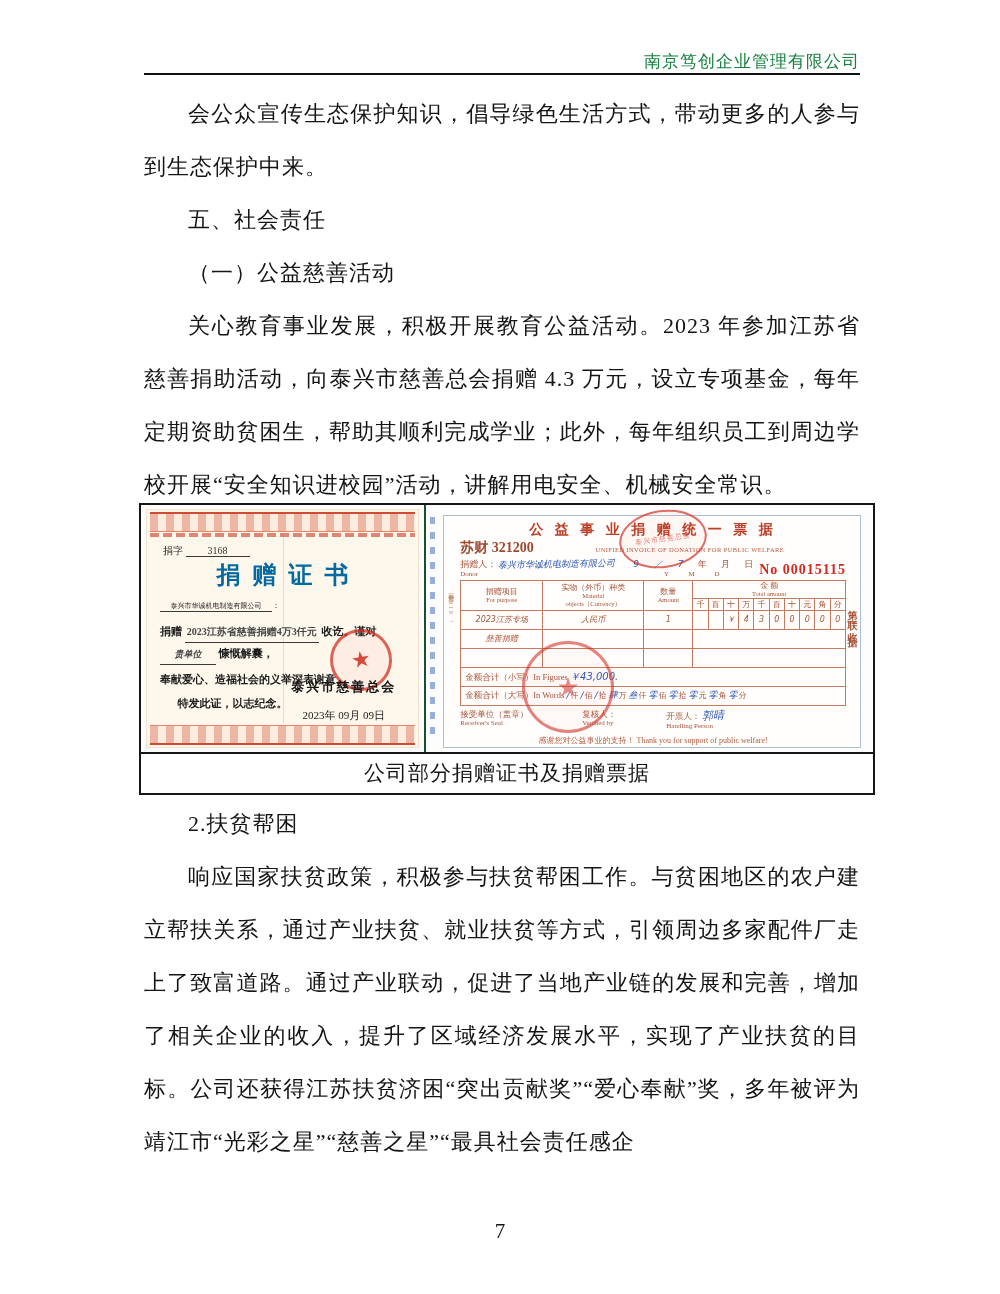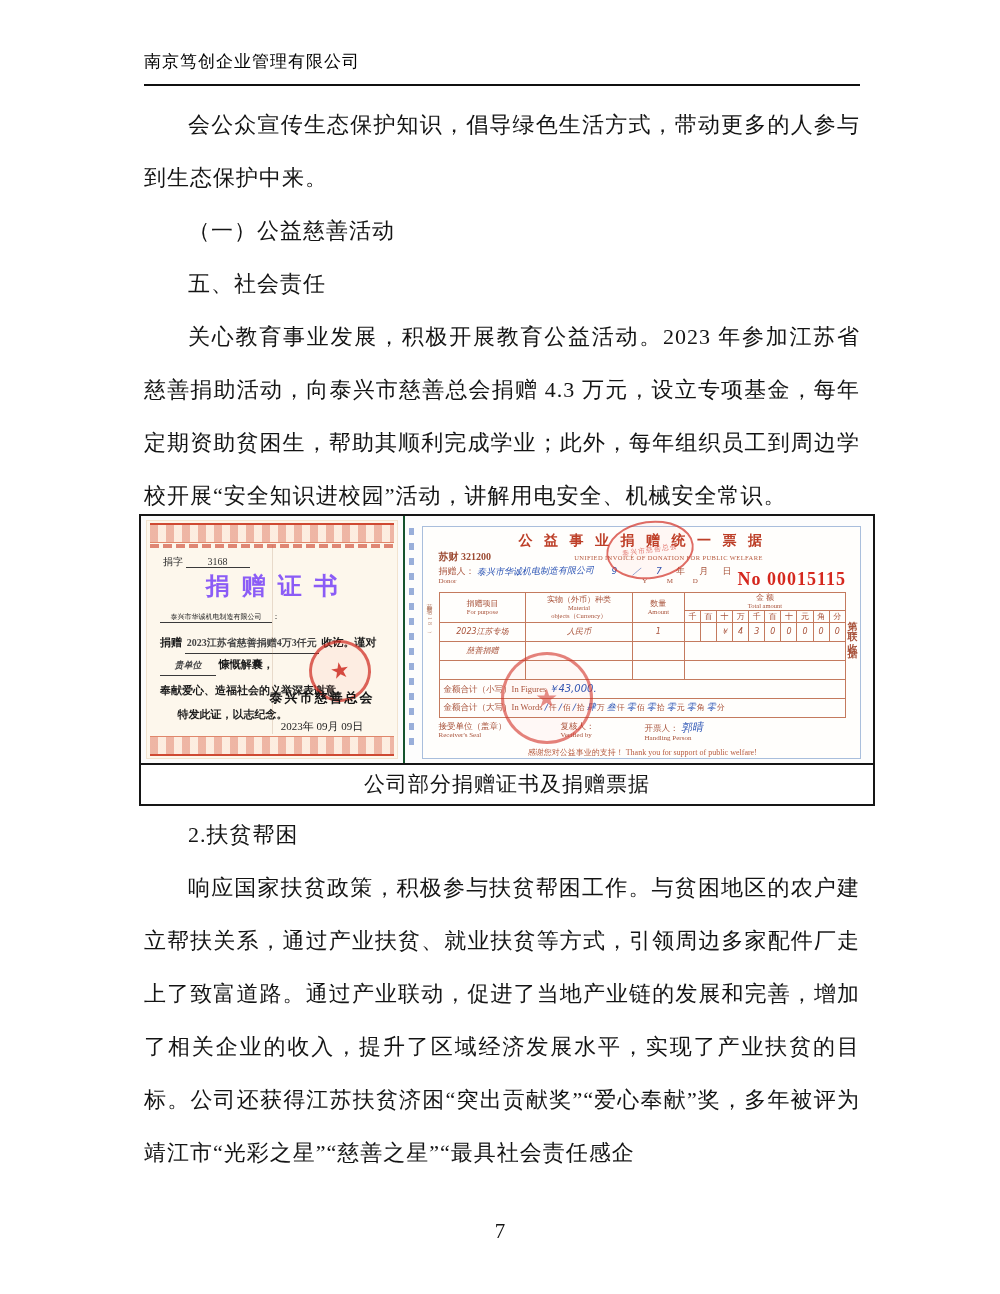--- a/index.html
+++ b/index.html
@@ -4,22 +4,22 @@
 <style>
   * { margin:0; padding:0; box-sizing:border-box; }
   html,body { background:#ffffff; }
   .page {
     position:relative; width:1000px; height:1294px; margin:0 auto;
     background:#ffffff; overflow:hidden;
     font-family:"Liberation Serif","DejaVu Serif",serif; color:#111;
   }
   .content { width:716px; margin-left:144px; padding-top:50px; }
 
-  .doc-header { text-align:left; font-size:17px; letter-spacing:1px;
-    padding-bottom:11px; border-bottom:2px solid #101010; color:#000000; }
+  .doc-header { text-align:right; font-size:17px; letter-spacing:1px;
+    border-bottom:2px solid #101010; color:#15803d; }
 
   .para { font-size:22px; letter-spacing:1px; line-height:53px;
     text-align:justify; color:#141414; }
   .indent { text-indent:2em; }
   .heading { text-indent:2em; text-align:left; }
 
   
   .figure-box { margin:-8px 0 0 -5px; width:736px; height:292px;
     border:2px solid #161616; background:#fff; }
   .fig-images { display:flex; height:247px; }
@@ -37,21 +37,21 @@
     background:repeating-linear-gradient(90deg, rgba(216,84,58,.40) 0 8px, rgba(252,228,214,.55) 8px 16px);
     border-top:2px solid #cf4a33; border-bottom:1px solid #e0876b; position:relative; z-index:1; }
   .cert-band.bottom { position:absolute; bottom:2px; left:0; right:0; margin:0 3px;
     border-top:1px solid #e0876b; border-bottom:2px solid #cf4a33; }
   .cert-band.inner-line { height:4px; border:none; margin-top:1px;
     background:repeating-linear-gradient(90deg, rgba(207,74,51,.65) 0 9px, transparent 9px 13px); }
   .cert-no-row { margin:7px 0 0 16px; font-size:10px; color:#2a2a2a; }
   .u { display:inline-block; border-bottom:1px solid #3a3a3a; text-align:center; }
   .cert-no-val { width:64px; font-size:10px; color:#333; }
   .cert-title { margin-top:1px; text-align:center; font-size:24px; font-weight:bold;
-    letter-spacing:12px; text-indent:12px; color:#8b5cf6; }
+    letter-spacing:12px; text-indent:12px; color:#0369a1; }
   .cert-recipient { margin:9px 0 0 13px; font-size:8px; color:#222; }
   .cert-recipient .u { min-width:112px; font-size:7px; padding:0 3px; }
   .cert-text { margin:9px 13px 0; font-size:11px; font-weight:bold; color:#1c1c1c; line-height:20px; }
   .fill-sm { min-width:128px; font-size:10px; color:#444; padding:0 2px; }
   .fill-md { min-width:56px; font-size:9px; color:#444; font-style:italic; }
   .cert-line3 { text-indent:1.6em; }
   .cert-org-block { position:absolute; right:22px; bottom:24px; text-align:center; z-index:2; }
   .cert-org { font-size:13px; font-weight:bold; letter-spacing:2px; color:#161616; }
   .cert-date { margin-top:12px; font-size:11px; color:#222; }
   .seal-round { position:absolute; border-radius:50%;
@@ -67,31 +67,31 @@
     background:repeating-linear-gradient(180deg, rgba(70,110,190,.55) 0 7px, transparent 7px 15px); }
   .inv-sheet { position:relative; height:100%; border:1px solid #a9bedc;
     padding:5px 14px 2px 16px; background:#fffefc; color:#a8523a; }
   .inv-left-vert { position:absolute; left:2px; top:72px; writing-mode:vertical-rl;
     font-size:6px; color:#b0765f; letter-spacing:2px; opacity:.9; }
   .inv-right-vert { position:absolute; right:1px; top:86px; writing-mode:vertical-rl;
     font-size:10px; font-weight:bold; color:#a8523a; letter-spacing:5px; }
   .inv-title { text-align:center; font-size:14px; font-weight:bold; letter-spacing:4px;
     color:#bd3f28; white-space:nowrap; }
   .inv-line2 { display:flex; align-items:baseline; margin-top:0px; }
-  .inv-code { font-size:10px; font-weight:bold; color:#9c4a32; white-space:nowrap; }
+  .inv-code { font-size:14px; font-weight:bold; color:#9c4a32; white-space:nowrap; }
   .inv-sub { flex:1; text-align:center; font-size:6.5px; letter-spacing:.4px; color:#b65a3f; }
   .inv-line3 { display:flex; align-items:flex-start; margin-top:1px; font-size:9px; }
   .donor-block { white-space:nowrap; }
   .donor-en { font-size:7px; margin-top:-1px; }
   .hw { color:#2d55b5; font-style:italic; font-family:"DejaVu Sans",sans-serif; }
   .donor-hw { font-size:9px; margin-left:2px; display:inline-block; transform:rotate(-1deg); }
   .date-block { margin-left:18px; text-align:center; white-space:nowrap; }
   .date-units { font-size:9px; letter-spacing:6px; }
   .date-en { font-size:7px; letter-spacing:9px; margin-top:-1px; }
-  .no-block { margin-left:auto; font-size:18px; font-weight:bold; color:#d5281e;
+  .no-block { margin-left:auto; font-size:14px; font-weight:bold; color:#d5281e;
     letter-spacing:1px; white-space:nowrap; padding-top:4px;text-align:right; }
   table.inv-table { width:100%; border-collapse:collapse; table-layout:fixed; margin-top:2px; }
   .inv-table td { border:1px solid #c47a5e; text-align:center; font-size:8px;
     color:#a8523a; padding:0; overflow:hidden; white-space:nowrap; }
   .inv-table .hd { height:15px; line-height:1.15; }
   .inv-table .hd-en { font-size:6.5px; }
   .digit-cell { font-size:7.5px; height:12px; }
   .body-row td { height:19px; }
   .hw-cell { font-size:9.5px; }
   .sum-row td { text-align:left; padding-left:4px; font-size:8.5px; height:19px; }
@@ -120,22 +120,22 @@
 </head>
 <body>
 
 <div class="page">
   <div class="content">
     <div class="doc-header">
       <span>南京笃创企业管理有限公司</span>
     </div>
 
     <p class="para indent" style="margin-top:12px">会公众宣传生态保护知识，倡导绿色生活方式，带动更多的人参与到生态保护中来。</p>
+    <p class="para heading">五、社会责任</p>
     <p class="para heading">（一）公益慈善活动</p>
-    <p class="para heading">五、社会责任</p>
     <p class="para indent">关心教育事业发展，积极开展教育公益活动。2023 年参加江苏省慈善捐助活动，向泰兴市慈善总会捐赠 4.3 万元，设立专项基金，每年定期资助贫困生，帮助其顺利完成学业；此外，每年组织员工到周边学校开展“安全知识进校园”活动，讲解用电安全、机械安全常识。</p>
 
     <div class="figure-box">
       <div class="fig-images">
 
         <div class="cert-panel">
           <div class="cert">
             <div class="cert-band"></div>
             <div class="cert-band inner-line"></div>
             <div class="cert-no-row">

